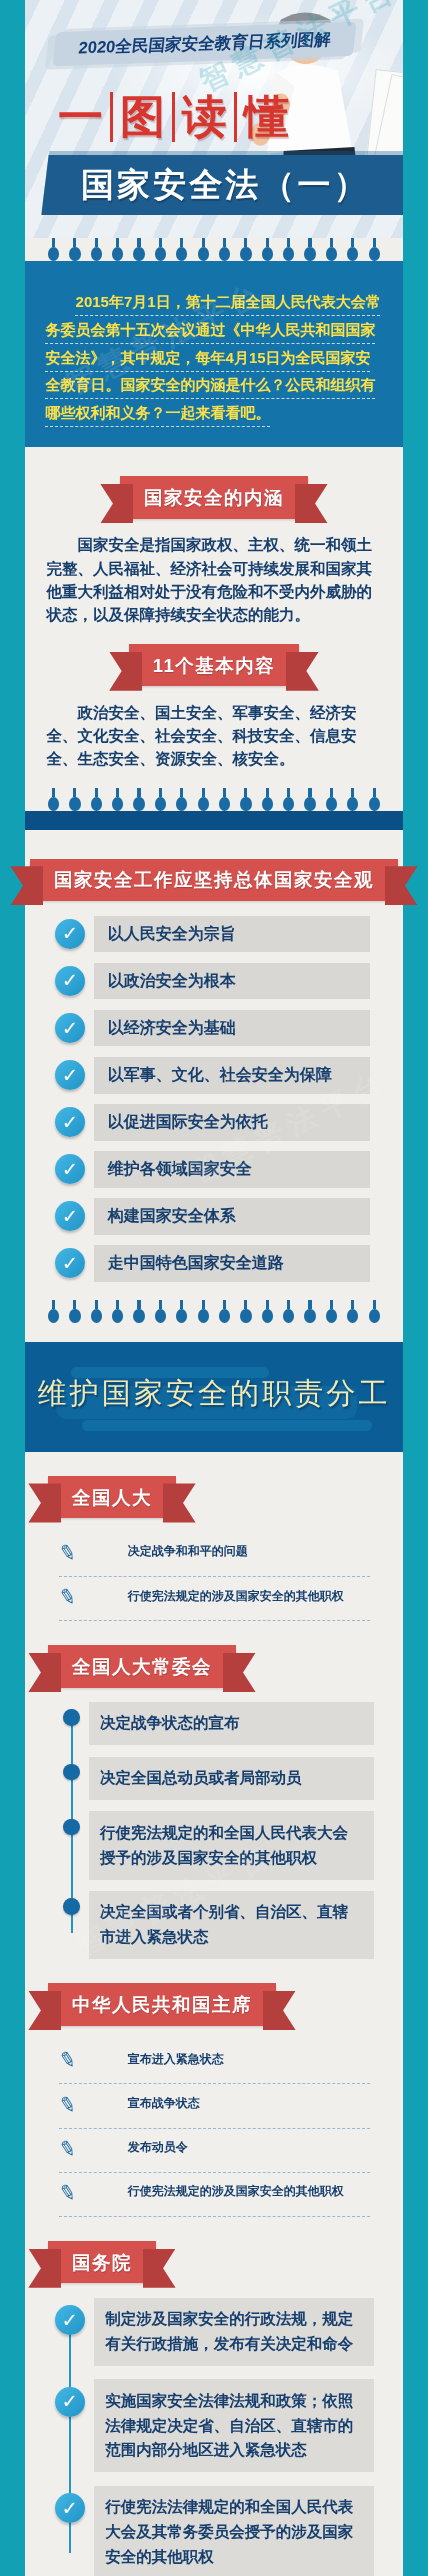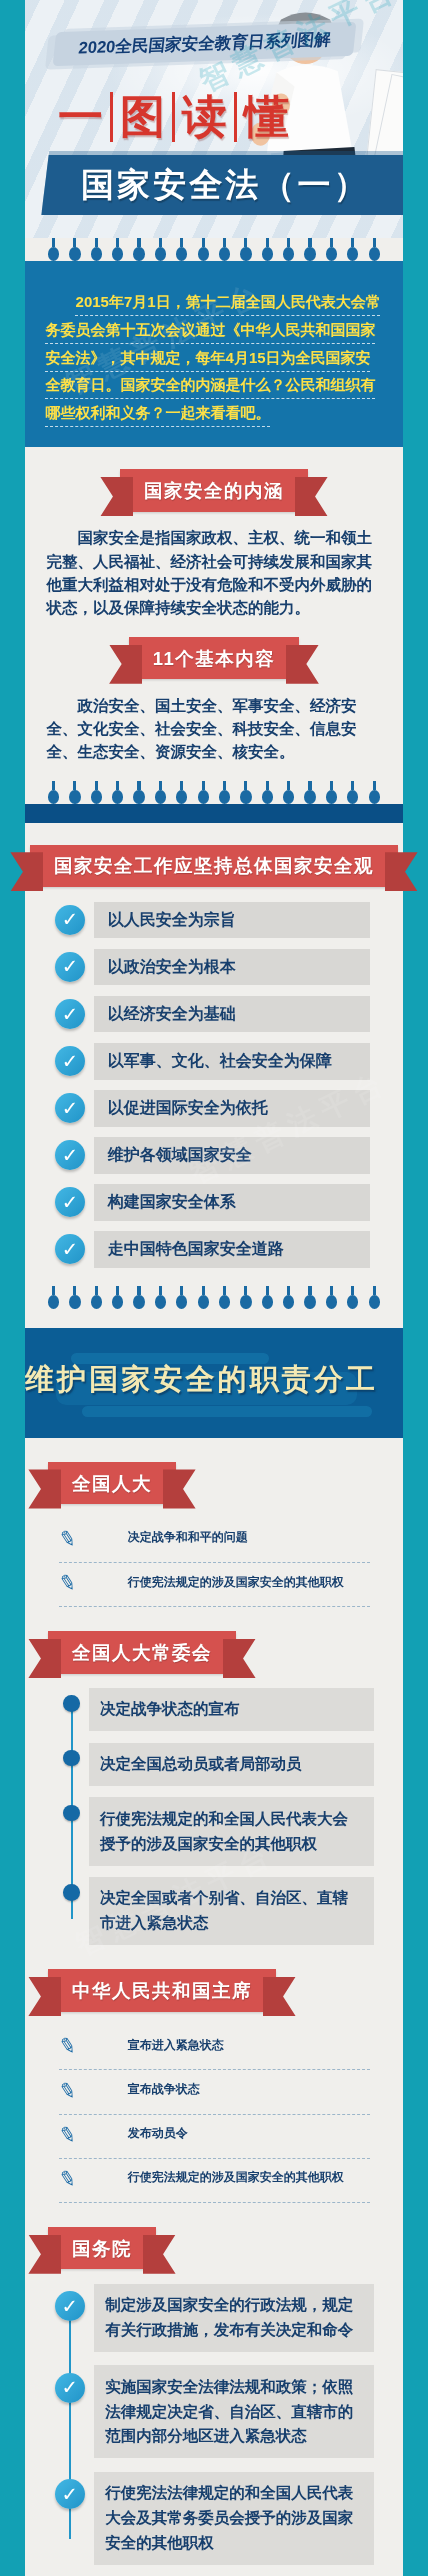--- a/index.html
+++ b/index.html
@@ -41,21 +41,21 @@
   .pin::after  { content:""; position:absolute; bottom:0; left:0.5px; width:11.3px; height:14px; border-radius:50%; background:#1a6aa3; }
 
   
   .intro { padding:27px 20.6px 20.6px; }
   .intro p { color:#fde047; font-size:15px; font-weight:bold; line-height:1.85; text-indent:2em;
       text-decoration:underline; text-decoration-style:dashed; text-decoration-color:rgba(255,255,255,0.75);
       text-decoration-thickness:1px; text-underline-offset:8.2px; }
 
   
   .card { background:#f0efec; position:relative; }
-  .card.pad { padding-top:22px; }
+  .card.pad { padding-top:29px; }
 
   
   .rwrap { padding-left:23px; margin-bottom:14.4px; position:relative; }
   .rwrap.center { display:flex; justify-content:center; padding-left:0; }
   .ribbon { position:relative; display:inline-block; background:#d5514e; color:#fff; font-weight:bold;
       font-size:18.5px; letter-spacing:1.5px; padding:8.8px 24px; z-index:1; text-shadow:0.5px 1px 1px rgba(0,0,0,0.2);
       box-shadow:0 1.5px 2.1px rgba(0,0,0,0.15); }
   .ribbon::before, .ribbon::after { content:""; position:absolute; top:7.7px; width:33px; height:92%; background:#b43f3d; z-index:-1; }
   .ribbon::before { left:-19.6px; clip-path:polygon(0 0,100% 0,100% 100%,0 100%,38% 50%); }
   .ribbon::after  { right:-19.6px; clip-path:polygon(0 0,100% 0,62% 50%,100% 100%,0 100%); }
@@ -89,21 +89,21 @@
   .item-checkbox { display:flex; align-items:flex-start; margin:0 29px 13.4px 21.6px; }
   .item-checkbox .chk { margin-top:7.2px; }
 
   
   .strip { height:18.5px; background:#0a4f86; }
   .division { background:#0b5d95; position:relative; padding:32px 0 38px; overflow:hidden; }
   .division .bar1, .division .bar2, .division .bar3 { position:absolute; border-radius:10.3px; background:#1474aa; opacity:0.75; }
   .division .bar1 { left:46px; right:134px; top:25px; height:11.3px; }
   .division .bar2 { left:31px; right:46px; top:44px; height:33px; opacity:0.5; }
   .division .bar3 { left:57px; right:31px; bottom:20.6px; height:11.3px; }
-  .div-title { position:relative; z-index:2; text-align:left; color:#f3e9b3; font-size:29px; font-weight:700;
+  .div-title { position:relative; z-index:2; text-align:center; color:#f3e9b3; font-size:29px; font-weight:400;
       letter-spacing:3.1px; text-shadow:1.5px 2.1px 1.5px rgba(10,60,100,0.8); }
 </style>
 </head>
 <body>
 
 <div class="page">
   <div class="wm teal" style="top:15.5px; right:20.6px;">智慧普法平台</div>
   <div class="wm" style="top:319px; left:57px;">智慧普法平台</div>
   <div class="wm" style="top:1108px; right:31px;">智慧普法平台</div>
   <div class="wm" style="top:1880px; left:67px;">智慧普法平台</div>

